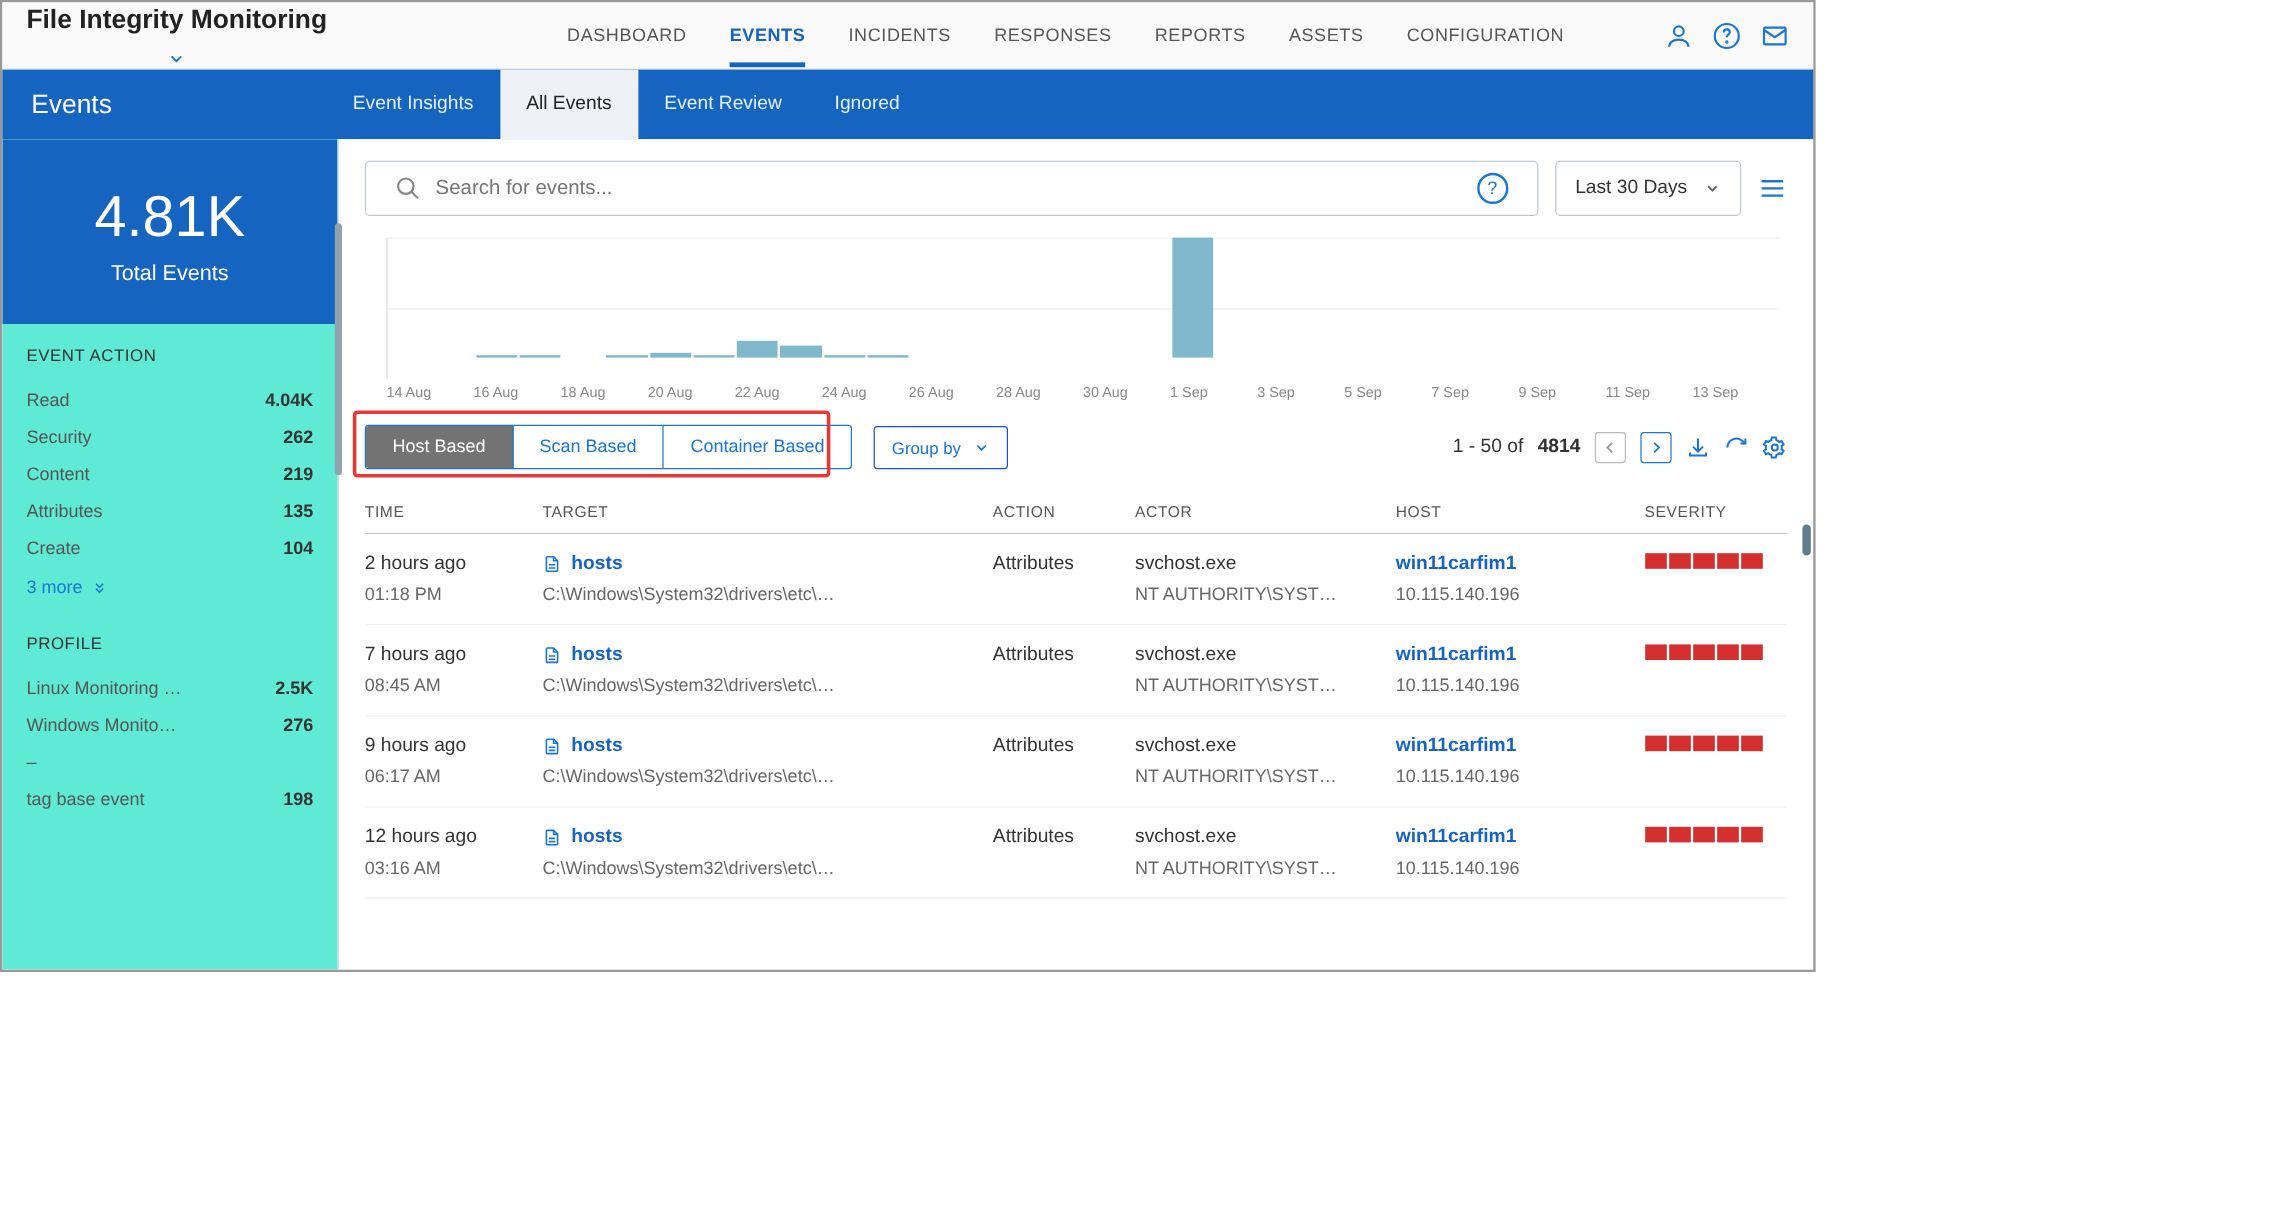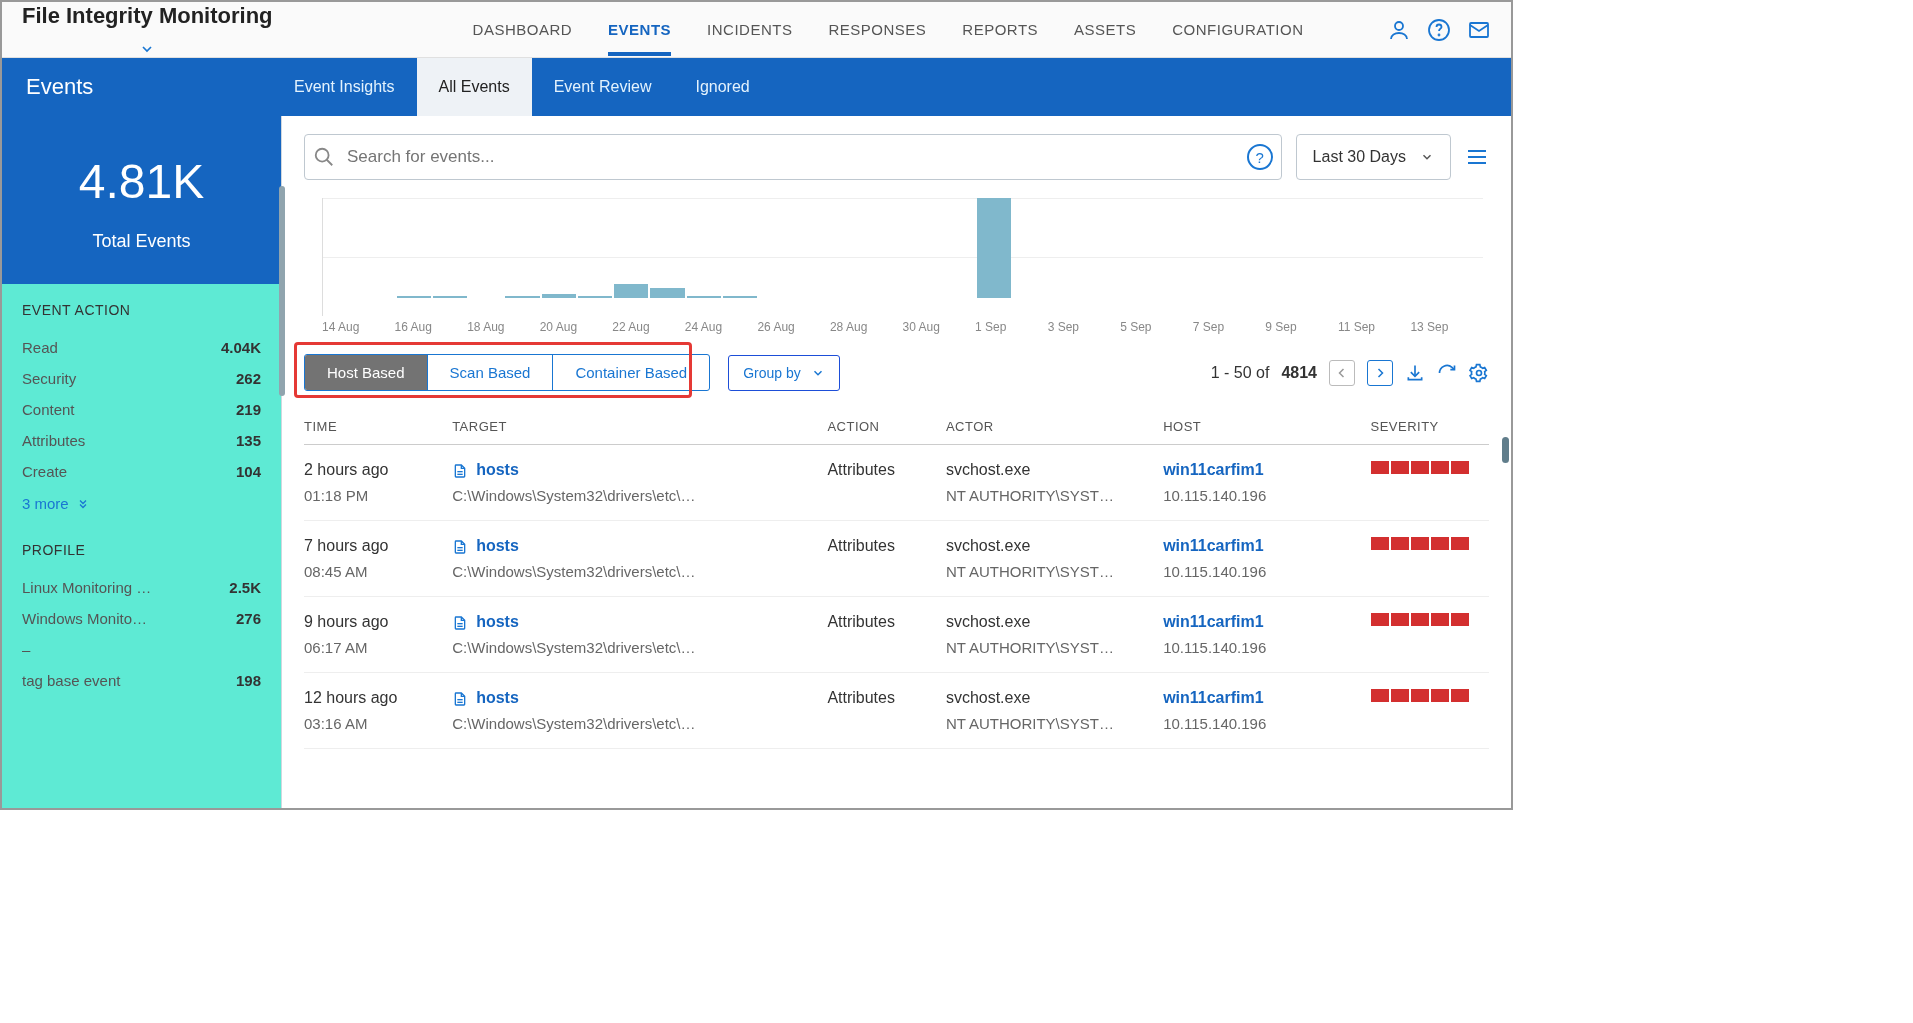--- a/index.html
+++ b/index.html
@@ -24,32 +24,32 @@
 .subtab.active { background: #eef2f6; color: #222; font-weight: 500; }
 
 
 .body { flex: 1; display: flex; overflow: hidden; }
 
 
 .sidebar { width: 280px; background: #5eead4; display: flex; flex-direction: column; border-right: 1px solid #d0d7de; position: relative; }
 .sidebar::after { content:""; position:absolute; right:-4px; top:70px; width:6px; height:210px; background:#90a4ae; border-radius:3px; }
 .big-stat { background: #1565c0; color: #fff; text-align: center; padding: 38px 10px 32px; }
 .big-stat .num { font-size: 48px; font-weight: 400; }
-.big-stat .lbl { font-size: 18px; margin-top: 22px; }
+.big-stat .lbl { font-size: 18px; margin-top: 8px; }
 .facet { padding: 18px 20px 4px; }
 .facet-title { font-size: 14px; letter-spacing: 0.5px; color: #333; margin-bottom: 14px; font-weight: 500; }
 .facet-row { display: flex; justify-content: space-between; padding: 7px 0; font-size: 15px; color: #555; cursor: pointer; }
 .facet-row .cnt { font-weight: 600; color: #333; }
 .facet-more { color: #1976d2; font-size: 15px; padding: 8px 0; cursor: pointer; display:flex; align-items:center; gap:8px; }
 
 
 .main { flex: 1; display: flex; flex-direction: column; overflow: hidden; background:#fff; }
 
 .searchrow { display: flex; align-items: center; gap: 14px; padding: 18px 22px; }
-.searchbox { flex: 1; display: flex; align-items: center; border: 1px solid #bfc8d0; border-radius: 4px; height: 46px; padding: 0 8px; }
+.searchbox { flex: 1; display: flex; align-items: center; border: 1px solid #bfc8d0; border-radius: 4px; height: 46px; padding: 0 24px; }
 .searchbox .mag { color: #888; margin-right: 12px; }
 .searchbox input { border: none; outline: none; flex: 1; font-size: 17px; color: #333; }
 .searchbox .help { width: 26px; height: 26px; border: 2px solid #1976d2; border-radius: 50%; display:flex; align-items:center; justify-content:center; color:#1976d2; font-size:15px; cursor:pointer; }
 .daterange { border: 1px solid #bfc8d0; border-radius: 4px; height: 46px; padding: 0 16px; display: flex; align-items: center; gap: 14px; font-size: 16px; color: #333; cursor:pointer; }
 .hamburger { color: #1976d2; cursor:pointer; }
 
 
 .chartwrap { padding: 0 28px 6px 40px; }
 .chart { height: 118px; position: relative; border-left:1px solid #ddd; }
 .chart-grid-line { position:absolute; left:0; right:0; border-top:1px solid #eee; }

